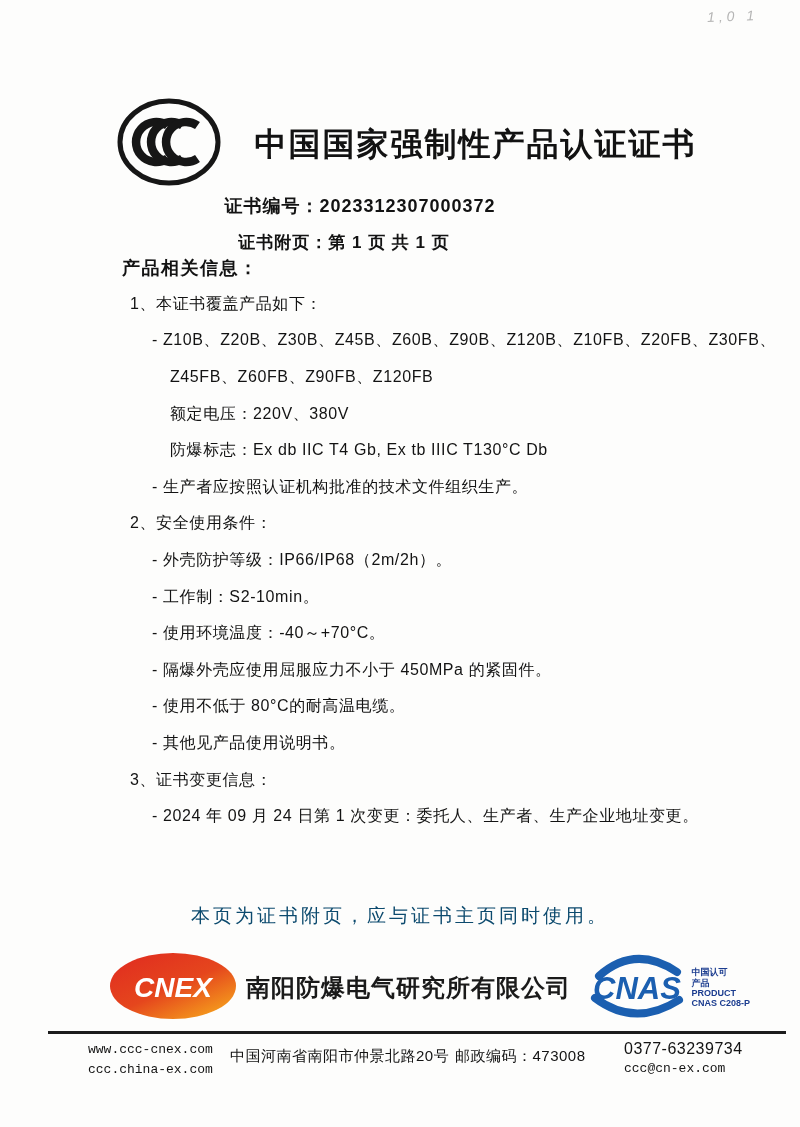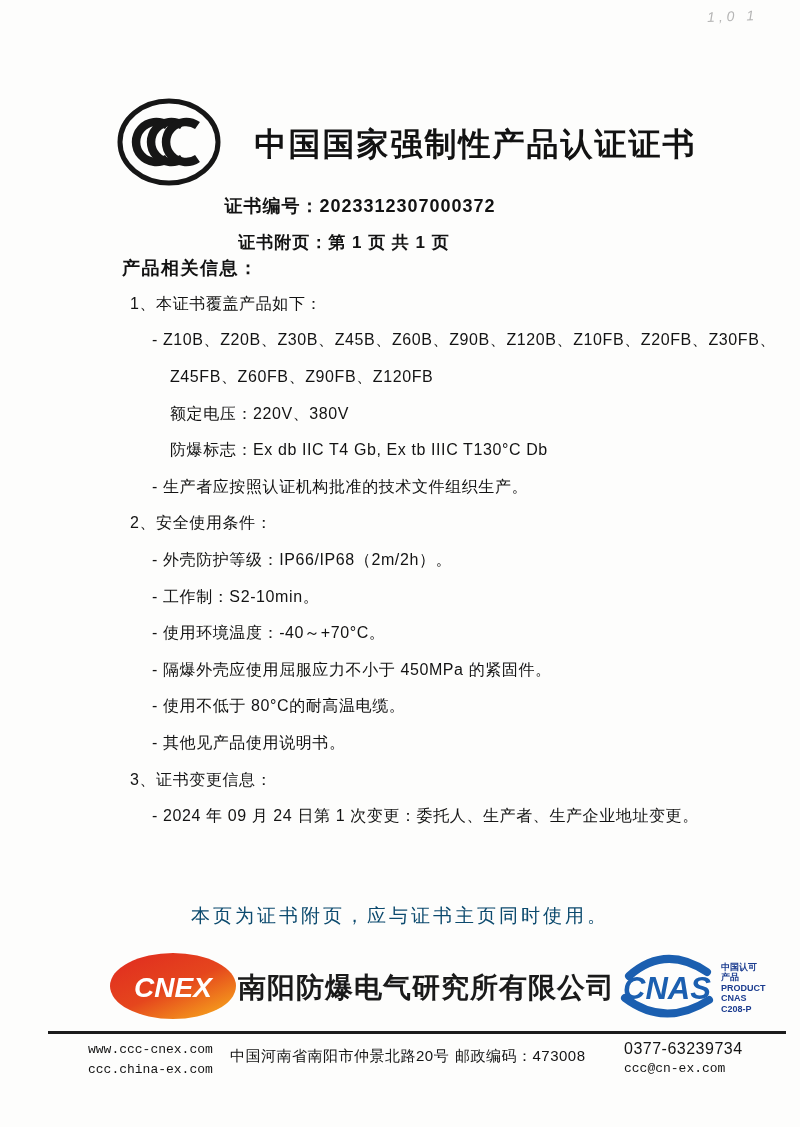--- a/index.html
+++ b/index.html
@@ -66,22 +66,22 @@
   }
 
   
   .company-row{
     position:absolute;top:950px;left:108px;right:50px;
     display:flex;align-items:center;
   }
   .cnex-logo{flex:0 0 auto;}
   .company-name{
     flex:0 0 auto;
-    margin-left:0;
-    font-size:28px;font-weight:600;letter-spacing:1px;
+    margin-left:8px;
+    font-size:24px;font-weight:600;letter-spacing:1px;
     white-space:nowrap;color:#1a1a1a;
   }
   .cnas-wrap{
     margin-left:auto;
     display:flex;align-items:center;gap:2px;
   }
   .cnas-sidetext{
     display:flex;flex-direction:column;justify-content:flex-end;
     color:#1b3c8f;line-height:1.15;
   }

